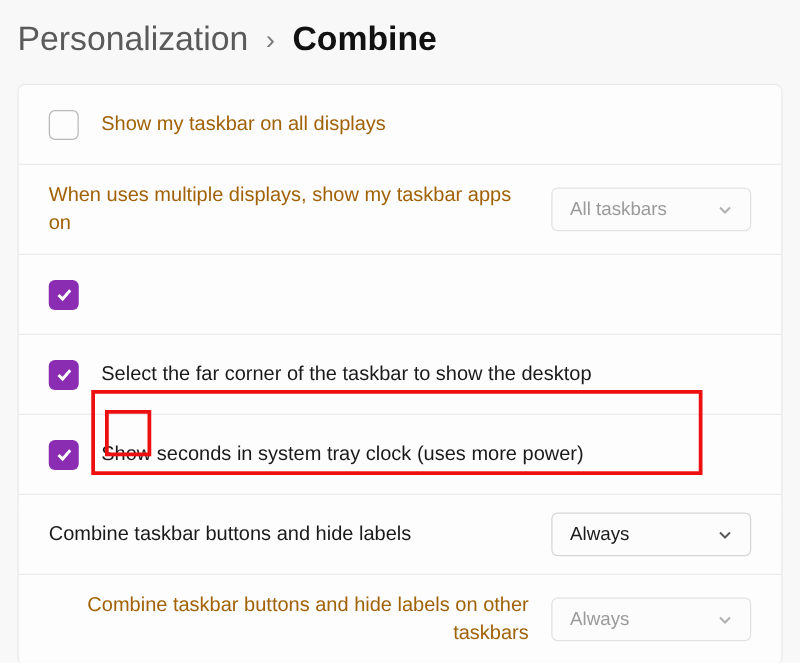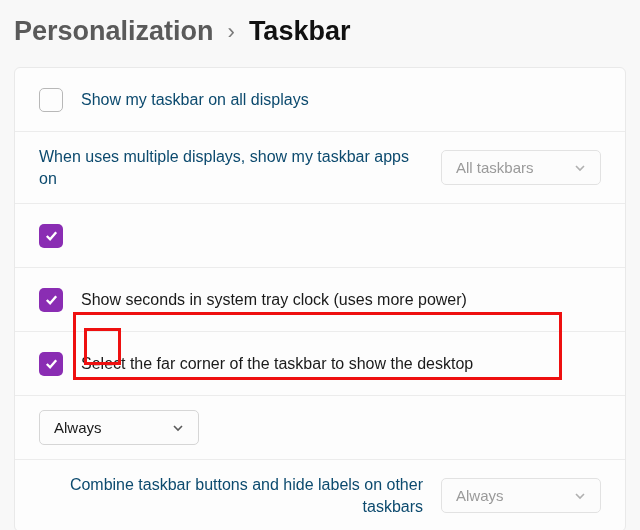--- a/index.html
+++ b/index.html
@@ -11,42 +11,42 @@
     height: 530px;
     overflow: hidden;
   }
   .breadcrumb {
     display: flex;
     align-items: center;
     gap: 14px;
     padding: 16px 14px 20px 14px;
     font-size: 27px;
   }
-  .breadcrumb .parent { color: #5a5a5a; font-weight: 700; }
+  .breadcrumb .parent { color: #5a5a5a; font-weight: 400; }
   .breadcrumb .sep { color: #7a7a7a; font-size: 22px; }
   .breadcrumb .current { color: #111; font-weight: 600; }
 
   .panel {
     margin: 0 14px;
     background: #fdfdfd;
     border: 1px solid #e9e9e9;
     border-radius: 6px;
     overflow: hidden;
   }
   .row {
     display: flex;
     align-items: center;
     padding: 14px 24px;
     border-bottom: 1px solid #ececec;
     min-height: 64px;
     gap: 18px;
   }
   .row:last-child { border-bottom: none; text-align: right; }
   .row .label { flex: 1; font-size: 16px; line-height: 1.35; }
-  .row .label.disabled { color: #0c4a6e; }
+  .row .label.disabled { color: #a16207; }
 
   .checkbox {
     width: 24px;
     height: 24px;
     border-radius: 5px;
     flex: 0 0 auto;
     display: flex;
     align-items: center;
     justify-content: center;
   }
@@ -83,21 +83,21 @@
   .container { position: relative; }
 </style>
 </head>
 <body>
 
 <div class="container">
 
   <div class="breadcrumb">
     <span class="parent">Personalization</span>
     <span class="sep">›</span>
-    <span class="current">Taskbar</span>
+    <span class="current">Combine</span>
   </div>
 
   <div class="panel">
 
     <div class="row">
       <div class="checkbox unchecked"></div>
       <div class="label disabled">Show my taskbar on all displays</div>
     </div>
 
     <div class="row">
@@ -117,33 +117,34 @@
           </svg>
       </div>
     </div>
 
     <div class="row">
       <div class="checkbox checked">
         <svg viewBox="0 0 16 16">
             <polyline points="3 8.5 6.5 12 13 4.5"></polyline>
           </svg>
       </div>
-      <div class="label">Show seconds in system tray clock (uses more power)</div>
+      <div class="label">Select the far corner of the taskbar to show the desktop</div>
     </div>
 
     <div class="row">
       <div class="checkbox checked">
         <svg viewBox="0 0 16 16">
             <polyline points="3 8.5 6.5 12 13 4.5"></polyline>
           </svg>
       </div>
-      <div class="label">Select the far corner of the taskbar to show the desktop</div>
+      <div class="label">Show seconds in system tray clock (uses more power)</div>
     </div>
 
     <div class="row">
+      <div class="label">Combine taskbar buttons and hide labels</div>
       <div class="select">
         <span>Always</span>
         <svg class="chev" viewBox="0 0 12 12">
             <polyline points="2 4 6 8 10 4"></polyline>
           </svg>
       </div>
     </div>
 
     <div class="row">
       <div class="label disabled">Combine taskbar buttons and hide labels on other taskbars</div>

